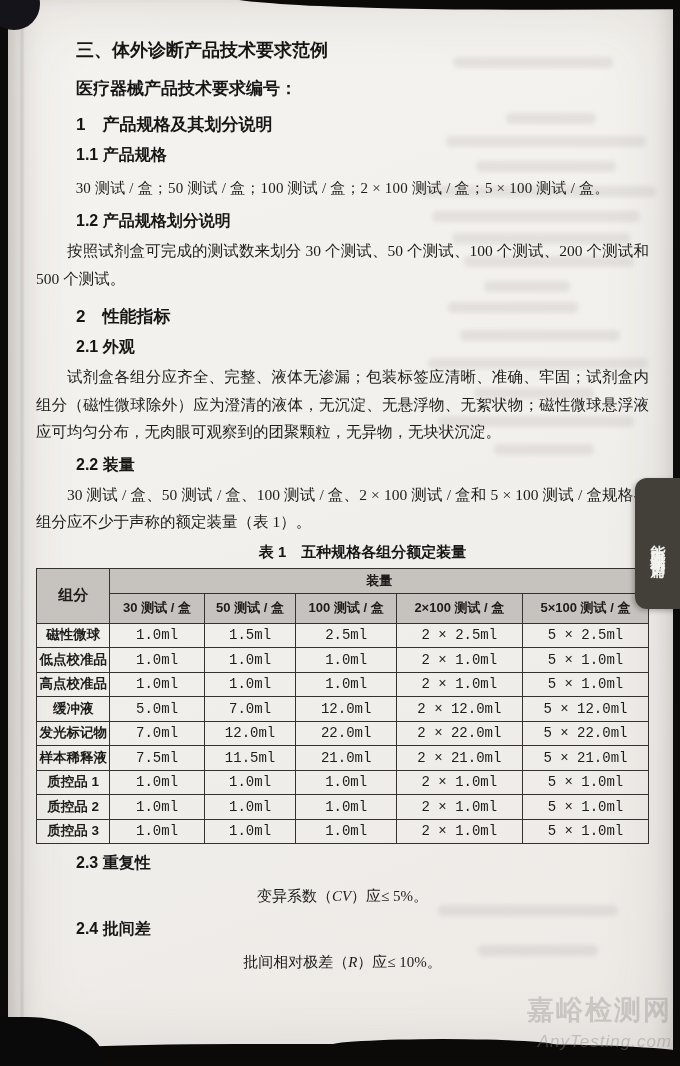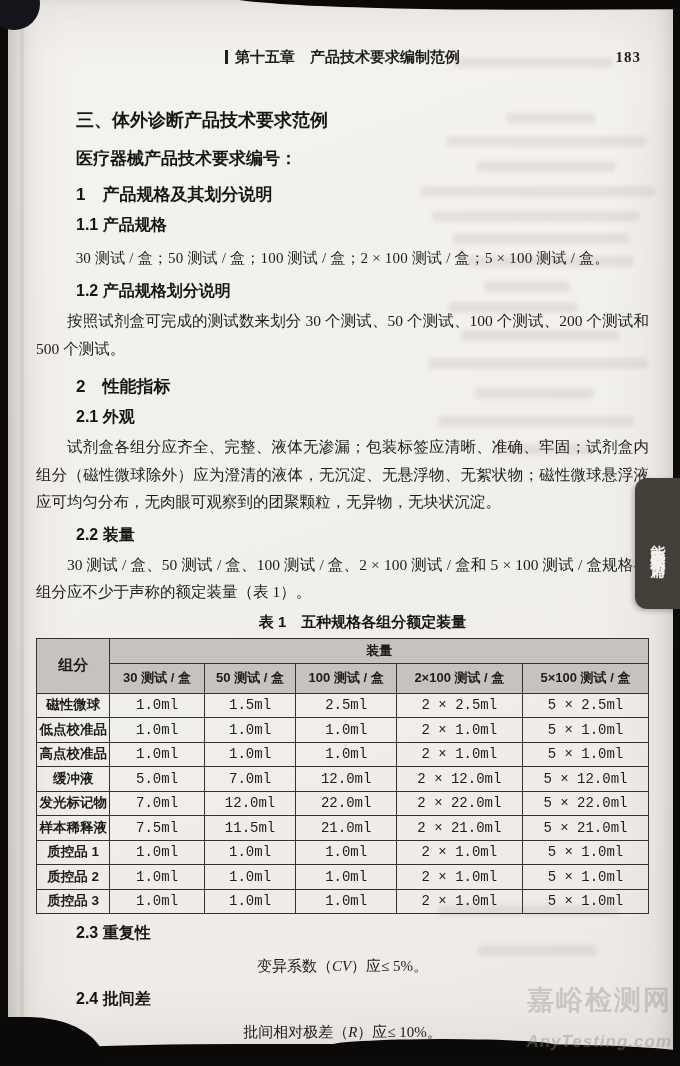--- a/index.html
+++ b/index.html
@@ -67,21 +67,21 @@
   }
   .side-tab span{
     writing-mode:vertical-rl;text-orientation:upright;
     color:#f3f2ef;font-family:"Liberation Sans","DejaVu Sans",sans-serif;
     font-weight:bold;font-size:15px;letter-spacing:3px;
   }
 
   
   .watermark{position:absolute;right:8px;bottom:14px;text-align:right;z-index:4;}
   .watermark .wm1{font-family:"Liberation Sans","DejaVu Sans",sans-serif;font-weight:bold;font-size:27px;letter-spacing:2px;color:rgba(138,135,131,.35);}
-  .watermark .wm2{font-family:"Liberation Sans","DejaVu Sans",sans-serif;font-style:italic;font-size:17px;letter-spacing:1px;color:rgba(138,135,131,.40);margin-top:14px;font-weight:bold;}
+  .watermark .wm2{font-family:"Liberation Sans","DejaVu Sans",sans-serif;font-style:italic;font-size:17px;letter-spacing:1px;color:rgba(138,135,131,.40);margin-top:4px;}
 
   
   .bleed{position:absolute;height:11px;border-radius:5px;background:rgba(96,92,104,.11);filter:blur(2px);}
 </style>
 </head>
 <body>
 
 <div class="page">
   <div class="crease"></div>
 
@@ -100,24 +100,20 @@
     <div class="bleed" style="top:358px;left:420px;width:220px;"></div>
     <div class="bleed" style="top:388px;left:466px;width:120px;"></div>
     <div class="bleed" style="top:416px;left:430px;width:196px;"></div>
     <div class="bleed" style="top:444px;left:486px;width:100px;"></div>
     <div class="bleed" style="top:905px;left:430px;width:180px;"></div>
     <div class="bleed" style="top:945px;left:470px;width:120px;"></div>
   </div>
 
   <div class="content">
 
-    <div class="running-head">
-      <span class="chapter-marker"></span><span>第十五章　产品技术要求编制范例</span>
-      <span class="page-number">183</span>
-    </div>
 
     <div class="h-sans sec-title">三、体外诊断产品技术要求范例</div>
     <div class="h-sans doc-num">医疗器械产品技术要求编号：</div>
 
     <div class="h-sans h1">1　产品规格及其划分说明</div>
     <div class="h-sans h2">1.1 产品规格</div>
     <div class="body-line num-gap">30 测试 / 盒；50 测试 / 盒；100 测试 / 盒；2 × 100 测试 / 盒；5 × 100 测试 / 盒。</div>
     <div class="h-sans h2">1.2 产品规格划分说明</div>
     <div class="body-par">按照试剂盒可完成的测试数来划分 30 个测试、50 个测试、100 个测试、200 个测试和 500 个测试。</div>
 

